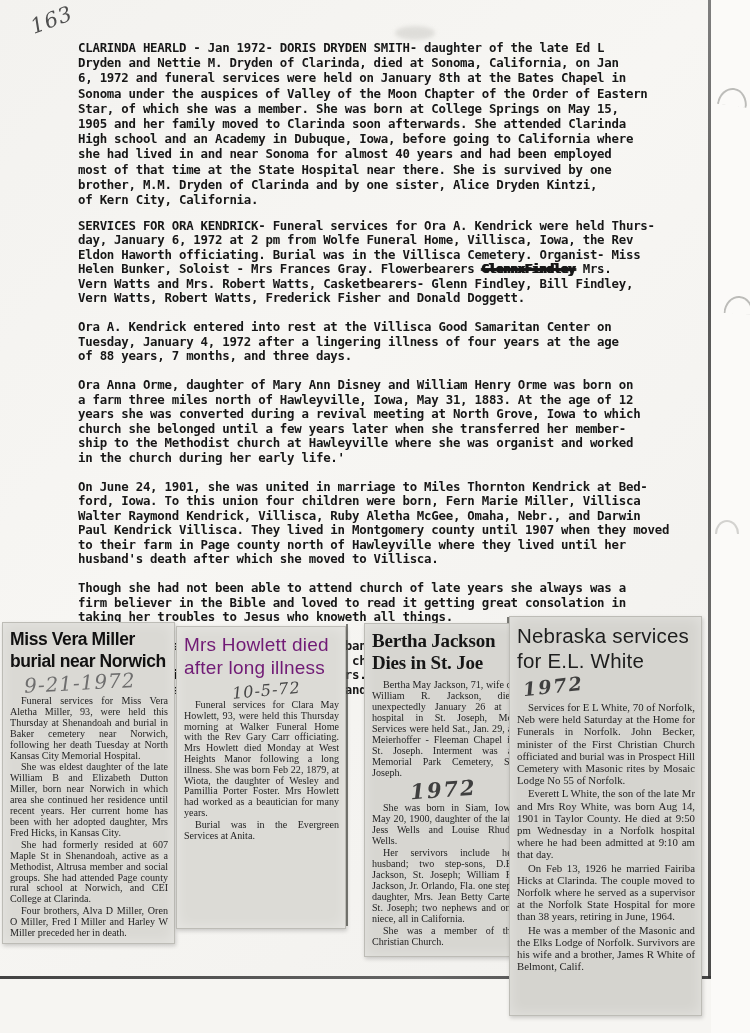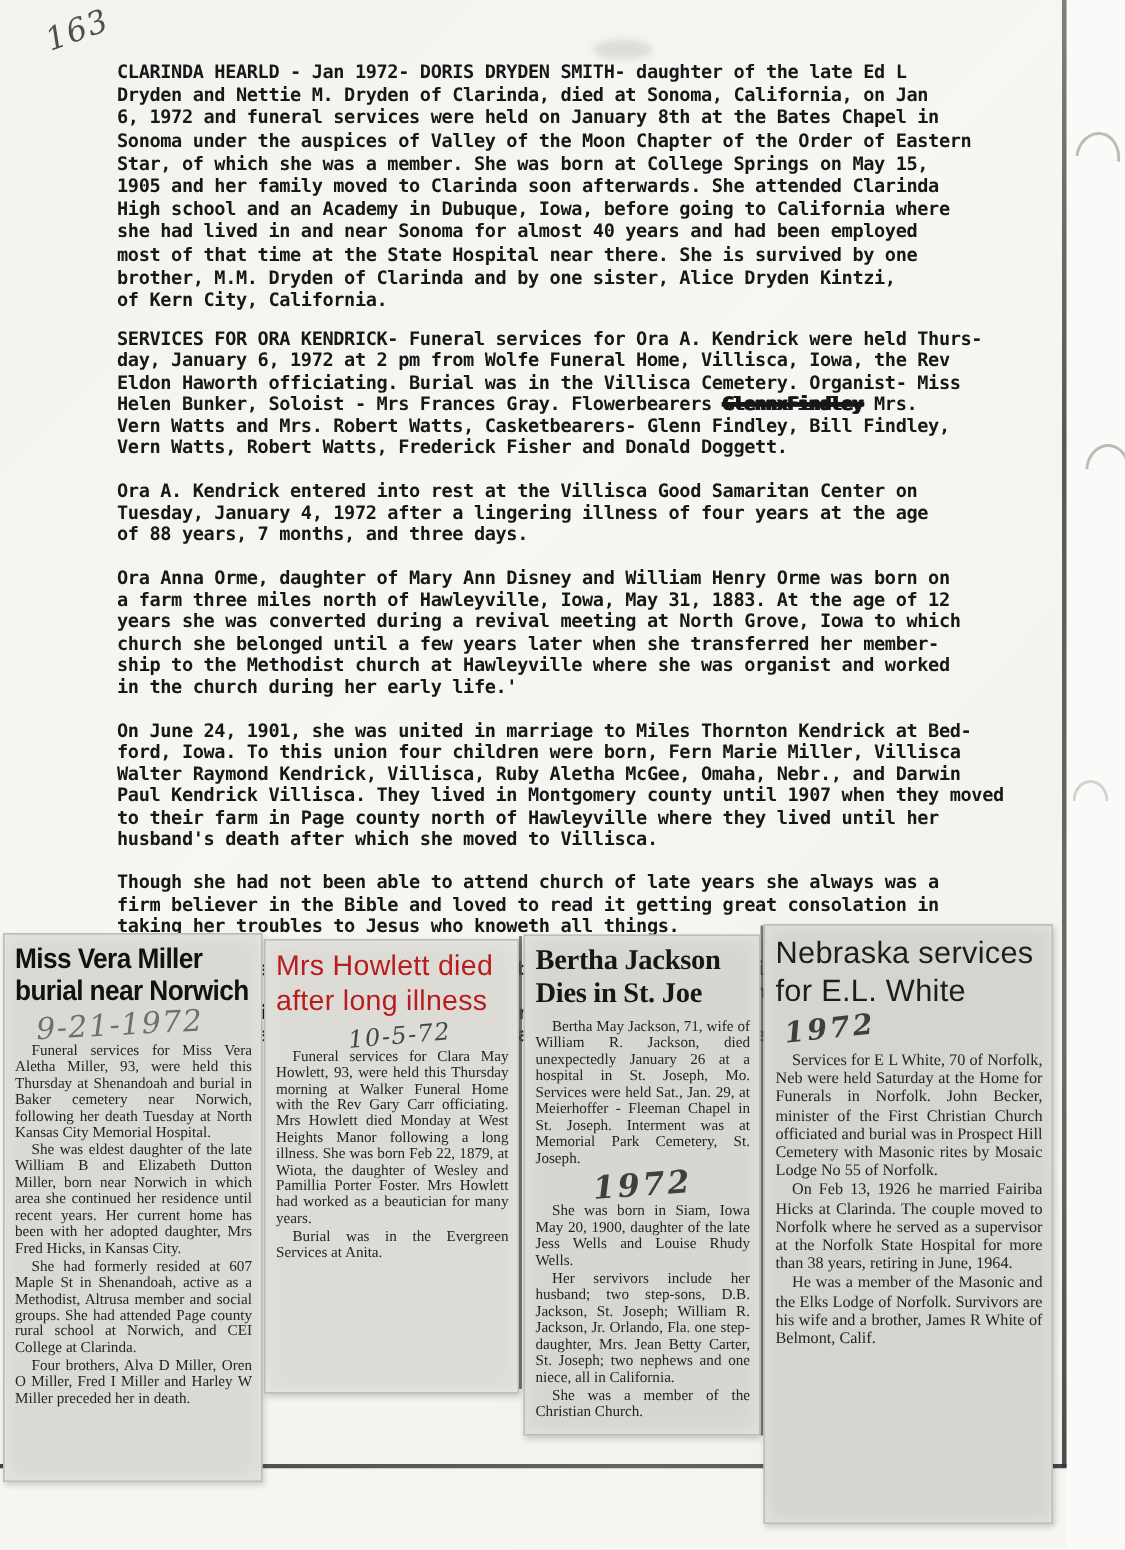--- a/index.html
+++ b/index.html
@@ -43,36 +43,36 @@
     text-shadow:0.7px 0 0 #171717, -0.7px 0 0 #171717;}
 
   
   .clipping{
     position:absolute;background:#d8d7d2;border:1px solid #bdbcb6;
     box-shadow:1px 2px 4px rgba(0,0,0,.18), inset 0 0 14px rgba(255,255,255,.35);
     box-sizing:border-box;padding:6px 6px 8px 7px;color:#1f1f1f;
   }
   .clipping p{margin:0 0 1px 0;text-align:justify;text-indent:11px;
     font-family:"Liberation Serif",serif;color:#242424;}
-  .clip-1{left:2px;top:622px;width:173px;height:366px;background:#dad9d4;}
+  .clip-1{left:2px;top:622px;width:173px;height:322px;background:#dad9d4;}
   .clip-1 p{font-size:10.1px;line-height:10.9px;}
   .clip-1 .headline{font-family:"Liberation Sans",sans-serif;font-weight:bold;
     font-size:17.5px;line-height:19.5px;letter-spacing:-0.4px;color:#111;
     white-space:pre-line;transform:scaleY(1.08);transform-origin:top left;}
   .date-1{display:block;font-size:20px;line-height:25px;margin:2px 0 1px 14px;
     transform:rotate(-3deg);color:#6e6e6e;letter-spacing:1px;}
 
   .clip-2{left:176px;top:626px;width:170px;height:303px;background:#dcdbd6;}
   .clip-2 p{font-size:10.1px;line-height:10.8px;}
   .clip-2 .headline{font-family:"Liberation Sans",sans-serif;font-weight:normal;
-    font-size:19px;line-height:23px;color:#b91c1c;white-space:pre-line;letter-spacing:0.2px;}
+    font-size:19px;line-height:23px;color:#701a75;white-space:pre-line;letter-spacing:0.2px;}
   .date-2{display:block;font-size:16px;line-height:19px;margin:0 0 2px 48px;
     transform:rotate(-5deg);color:#454545;letter-spacing:1px;}
 
-  .clip-3{left:349px;top:623px;width:158px;height:334px;background:#d7d6d1;}
+  .clip-3{left:364px;top:623px;width:158px;height:334px;background:#d7d6d1;}
   .clip-3 p{font-size:10.1px;line-height:11px;}
   .clip-3 .headline{font-family:"Liberation Serif",serif;font-weight:bold;
     font-size:19px;line-height:21.5px;color:#161616;white-space:pre-line;letter-spacing:-0.2px;
     margin-bottom:6px;}
   .year-3{display:block;text-align:center;font-size:21px;line-height:22px;
     transform:rotate(-4deg);color:#3f3f3f;font-weight:bold;letter-spacing:2px;margin:1px 0;}
 
   .clip-4{left:509px;top:616px;width:193px;height:400px;background:#d5d4cf;}
   .clip-4 p{font-size:10.8px;line-height:12.2px;}
   .clip-4 .headline{font-family:"Liberation Sans",sans-serif;font-weight:normal;
@@ -173,17 +173,18 @@
     <p>Her servivors include her husband; two step-sons, D.B. Jackson, St. Joseph; William R. Jackson, Jr. Orlando, Fla. one step-daughter, Mrs. Jean Betty Carter, St. Joseph; two nephews and one niece, all in California.</p>
     <p>She was a member of the Christian Church.</p>
   </div>
 
   <div class="clipping clip-4">
     <div class="headline">
       <span>Nebraska services</span><br>
       <span>for E.L. White</span><span class="hw year-4">1972</span>
     </div>
     <p>Services for E L White, 70 of Norfolk, Neb were held Saturday at the Home for Funerals in Norfolk. John Becker, minister of the First Christian Church officiated and burial was in Prospect Hill Cemetery with Masonic rites by Mosaic Lodge No 55 of Norfolk.</p>
+    <p>Everett L White, the son of the late Mr and Mrs Roy White, was born Aug 14, 1901 in Taylor County. He died at 9:50 pm Wednesday in a Norfolk hospital where he had been admitted at 9:10 am that day.</p>
     <p>On Feb 13, 1926 he married Fairiba Hicks at Clarinda. The couple moved to Norfolk where he served as a supervisor at the Norfolk State Hospital for more than 38 years, retiring in June, 1964.</p>
     <p>He was a member of the Masonic and the Elks Lodge of Norfolk. Survivors are his wife and a brother, James R White of Belmont, Calif.</p>
   </div>
 
 </div>
 
 </body></html>

